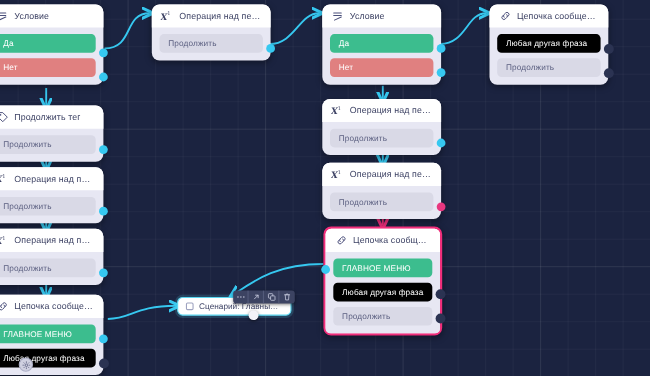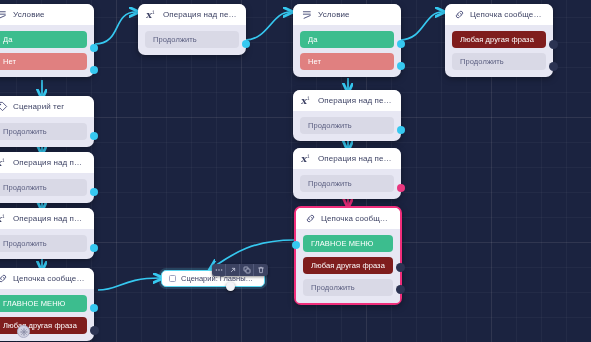--- a/index.html
+++ b/index.html
@@ -59,21 +59,21 @@
     height:17px; border-radius:4px;
     display:flex; align-items:center;
     padding:0 8px;
     font-size:7.5px; letter-spacing:.1px;
     white-space:nowrap; overflow:hidden; text-overflow:ellipsis;
     position:relative;
   }
   .btn.grey   { background:#d9d9e6; color:#5b5f80; }
   .btn.green  { background:#3cbd8e; color:#ffffff; }
   .btn.red    { background:#e08080; color:#ffffff; }
-  .btn.purple { background:#7f1d1d; color:#ffffff;text-align:right; }
+  .btn.purple { background:#000000; color:#ffffff;text-align:right; }
 
   
   .port { position:absolute; border-radius:50%; }
   .port.out-cyan  { width:8px;  height:8px;  background:#36c8f0; right:-4px; }
   .port.out-pink  { width:8px;  height:8px;  background:#e8377f; right:-4px; }
   .port.out-dark  { width:9px;  height:9px;  background:#2b3352; right:-4.5px; }
   .port.in-cyan   { width:8px;  height:8px;  background:#36c8f0; left:-4px; }
 
   
   .node.sel {
@@ -196,21 +196,21 @@
   </div>
 
   <div class="node" style="left:-12px; top:96px; width:106px;">
     <div class="hdr">
       <span class="hdr-ico">
         <svg width="11" height="11" viewBox="0 0 16 16">
             <path d="M2 2h6l6 6-6 6-6-6z" fill="none" stroke="#4a4f7a" stroke-width="1.3"></path>
             <circle cx="5" cy="5" r="1.1" fill="#4a4f7a"></circle>
           </svg>
       </span>
-      <span class="hdr-txt">Сценарий тег</span>
+      <span class="hdr-txt">Продолжить тег</span>
     </div>
     <div class="body">
       <div class="btn grey">Продолжить</div>
     </div>
     <span class="port out-cyan" style="top:36px;"></span>
   </div>
 
   <div class="node" style="left:-12px; top:152px; width:106px;">
     <div class="hdr">
       <span class="hdr-ico">

